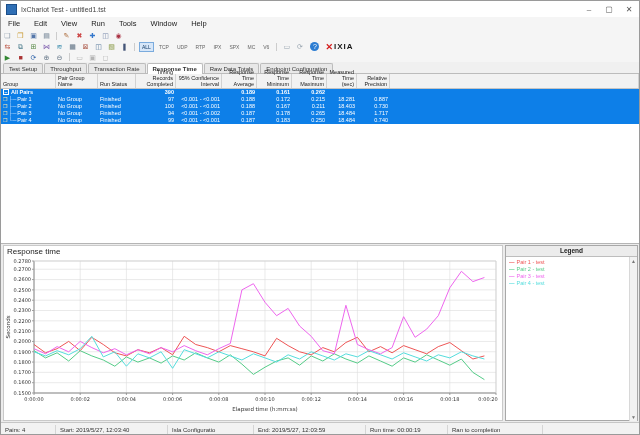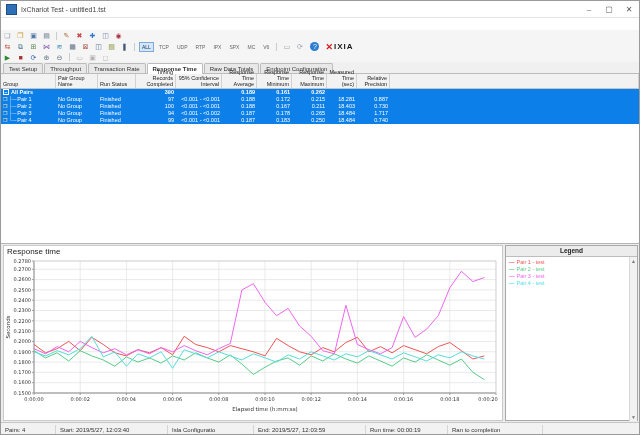--- a/index.html
+++ b/index.html
@@ -67,20 +67,29 @@
 <div id="window">
   <div id="titlebar">
     <div id="app-icon"></div>
     <span id="title-text">IxChariot Test - untitled1.tst</span>
     <div id="win-buttons">
         <div class="winbtn">–</div>
         <div class="winbtn">▢</div>
         <div class="winbtn">✕</div>
       </div>
   </div>
+  <div id="menubar">
+      <div class="menu-item">File</div>
+      <div class="menu-item">Edit</div>
+      <div class="menu-item">View</div>
+      <div class="menu-item">Run</div>
+      <div class="menu-item">Tools</div>
+      <div class="menu-item">Window</div>
+      <div class="menu-item">Help</div>
+    </div>
   <div id="toolbar1" class="toolbar">
       <span class="tbicon" style="color: rgb(136, 152, 168);">❏</span>
       <span class="tbicon" style="color: rgb(201, 151, 42);">❒</span>
       <span class="tbicon" style="color: rgb(85, 119, 170);">▣</span>
       <span class="tbicon" style="color: rgb(119, 136, 153);">▤</span>
       <span class="tbsep"></span>
       <span class="tbicon" style="color: rgb(170, 102, 51);">✎</span>
       <span class="tbicon" style="color: rgb(204, 68, 68);">✖</span>
       <span class="tbicon" style="color: rgb(51, 119, 204);">✚</span>
       <span class="tbicon" style="color: rgb(119, 136, 170);">◫</span>

